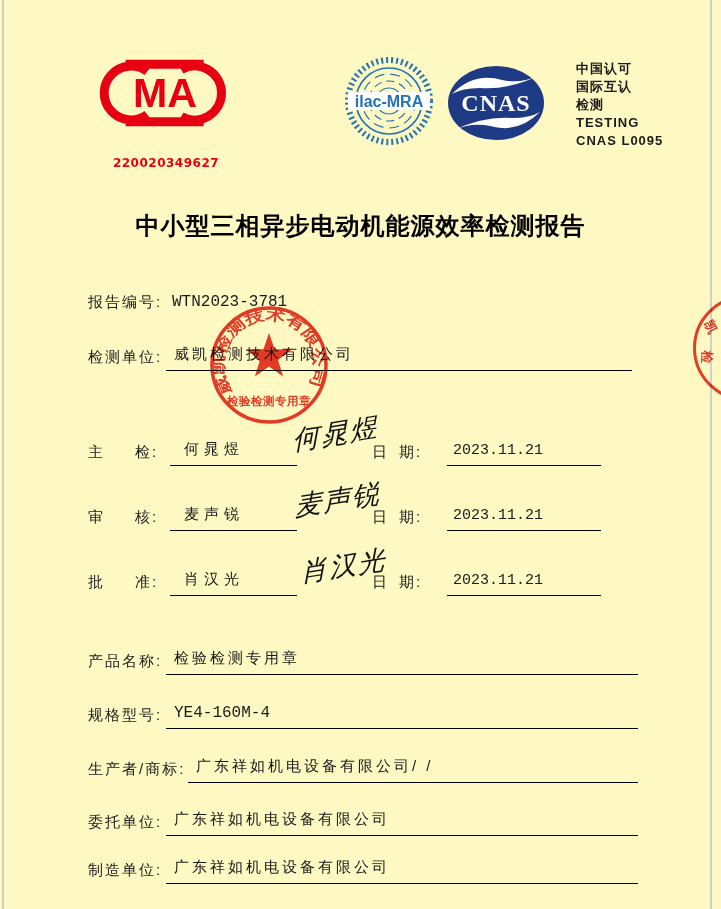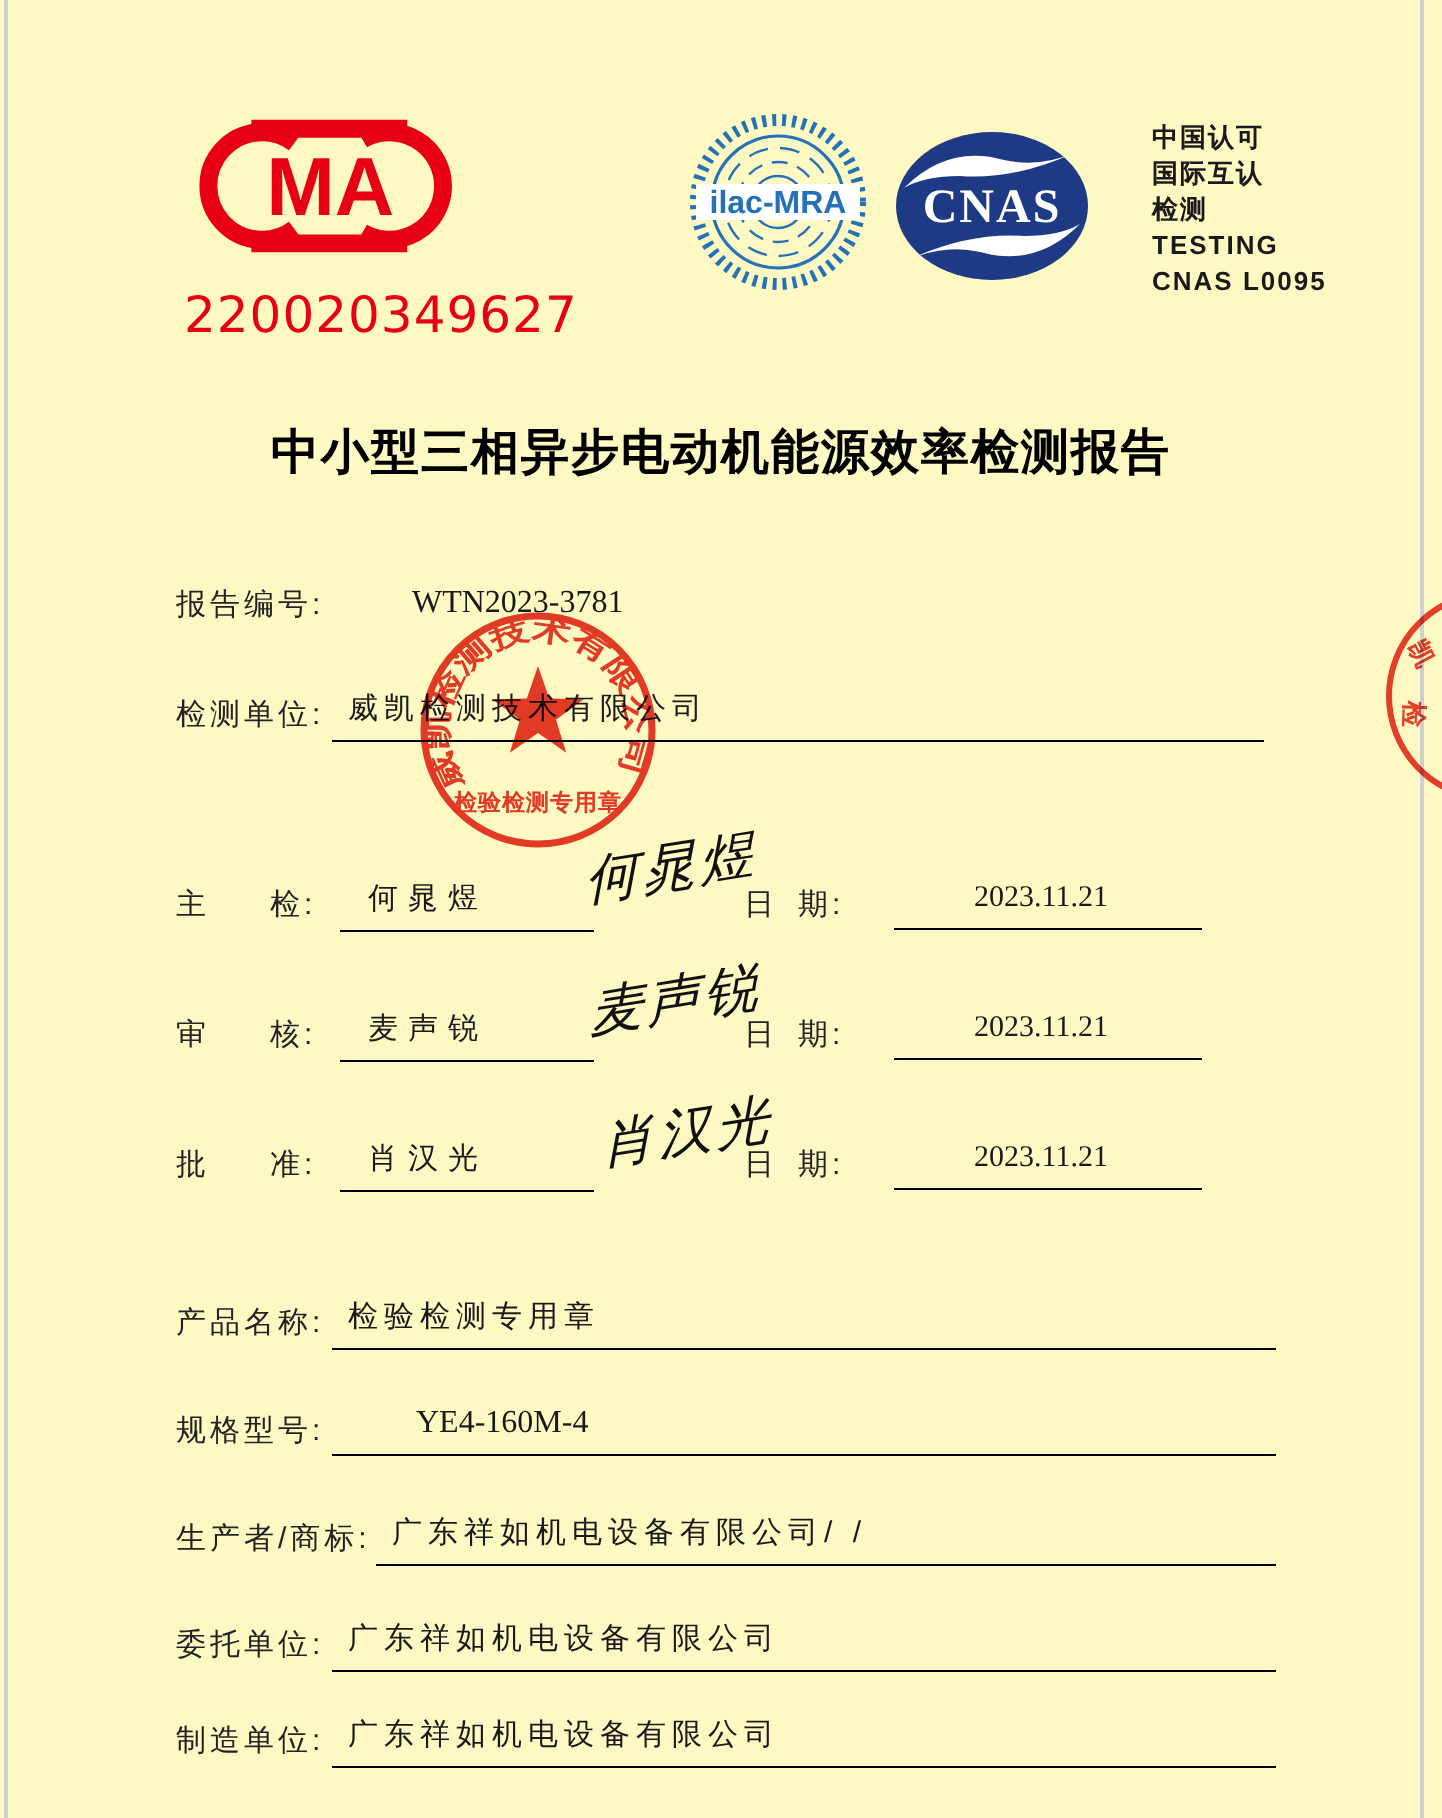--- a/index.html
+++ b/index.html
@@ -11,41 +11,41 @@
     overflow: hidden;
     font-family: "Liberation Sans", sans-serif;
     color: #1a1a1a;
   }
   .page-edge { position:absolute; top:0; bottom:0; width:1.5px; background:#cfcfcf; }
   .edge-left { left:2px; }
   .edge-right { left:710px; }
 
   
   .cma-block { position:absolute; left:92px; top:50px; width:148px; text-align:center; }
-  .cma-number { font-family:"DejaVu Sans", sans-serif; font-weight:normal; font-size:25px;
-                color:#e60012; letter-spacing:.5px; margin-top:2px; }
+  .cma-number { font-family:"DejaVu Sans", sans-serif; font-weight:bold; font-size:12px;
+                color:#e60012; letter-spacing:.5px; margin-top:16px; }
   .ilac-logo { position:absolute; left:344px; top:56px; }
   .cnas-logo { position:absolute; left:446px; top:64px; }
   .accred { position:absolute; left:576px; top:60px; font-weight:bold; font-size:13px;
             line-height:18px; letter-spacing:1px; font-family:"Liberation Sans", sans-serif; }
   .accred div { white-space:nowrap; }
 
   
   .doc-title { position:absolute; left:0; right:0; top:210px; text-align:center;
                font-family:"DejaVu Serif","Liberation Serif",serif; font-weight:bold;
                font-size:24px; letter-spacing:1px; color:#000; }
 
   
   .row { position:absolute; left:0; right:0; height:30px; }
   .row .lbl { position:absolute; left:88px; top:0; font-size:15px; letter-spacing:2px;
               white-space:nowrap; color:#222; }
   .ubox { position:absolute; top:-3px; border-bottom:1.2px solid #000;
           padding:0 0 6px 8px; font-size:15px; white-space:nowrap; }
   .val-cn { letter-spacing:3px; }
-  .val-mono { font-family:Liberation Serif, serif; font-size:16px; letter-spacing:0;margin-left:34px; }
+  .val-mono { font-family:Liberation Mono, monospace; font-size:16px; letter-spacing:0; }
 
   .row-reportno { top:293px; }
   .row-reportno .plain-val { position:absolute; left:172px; top:0; }
   .row-org { top:348px; }
   .row-org .ubox { left:166px; width:466px; }
 
   
   .srow { position:absolute; left:0; right:0; height:30px; }
   .srow .role { position:absolute; left:88px; top:0; font-size:15px; white-space:nowrap; color:#222;}
   .srow .role .r2 { margin-left:32px; letter-spacing:2px; }

